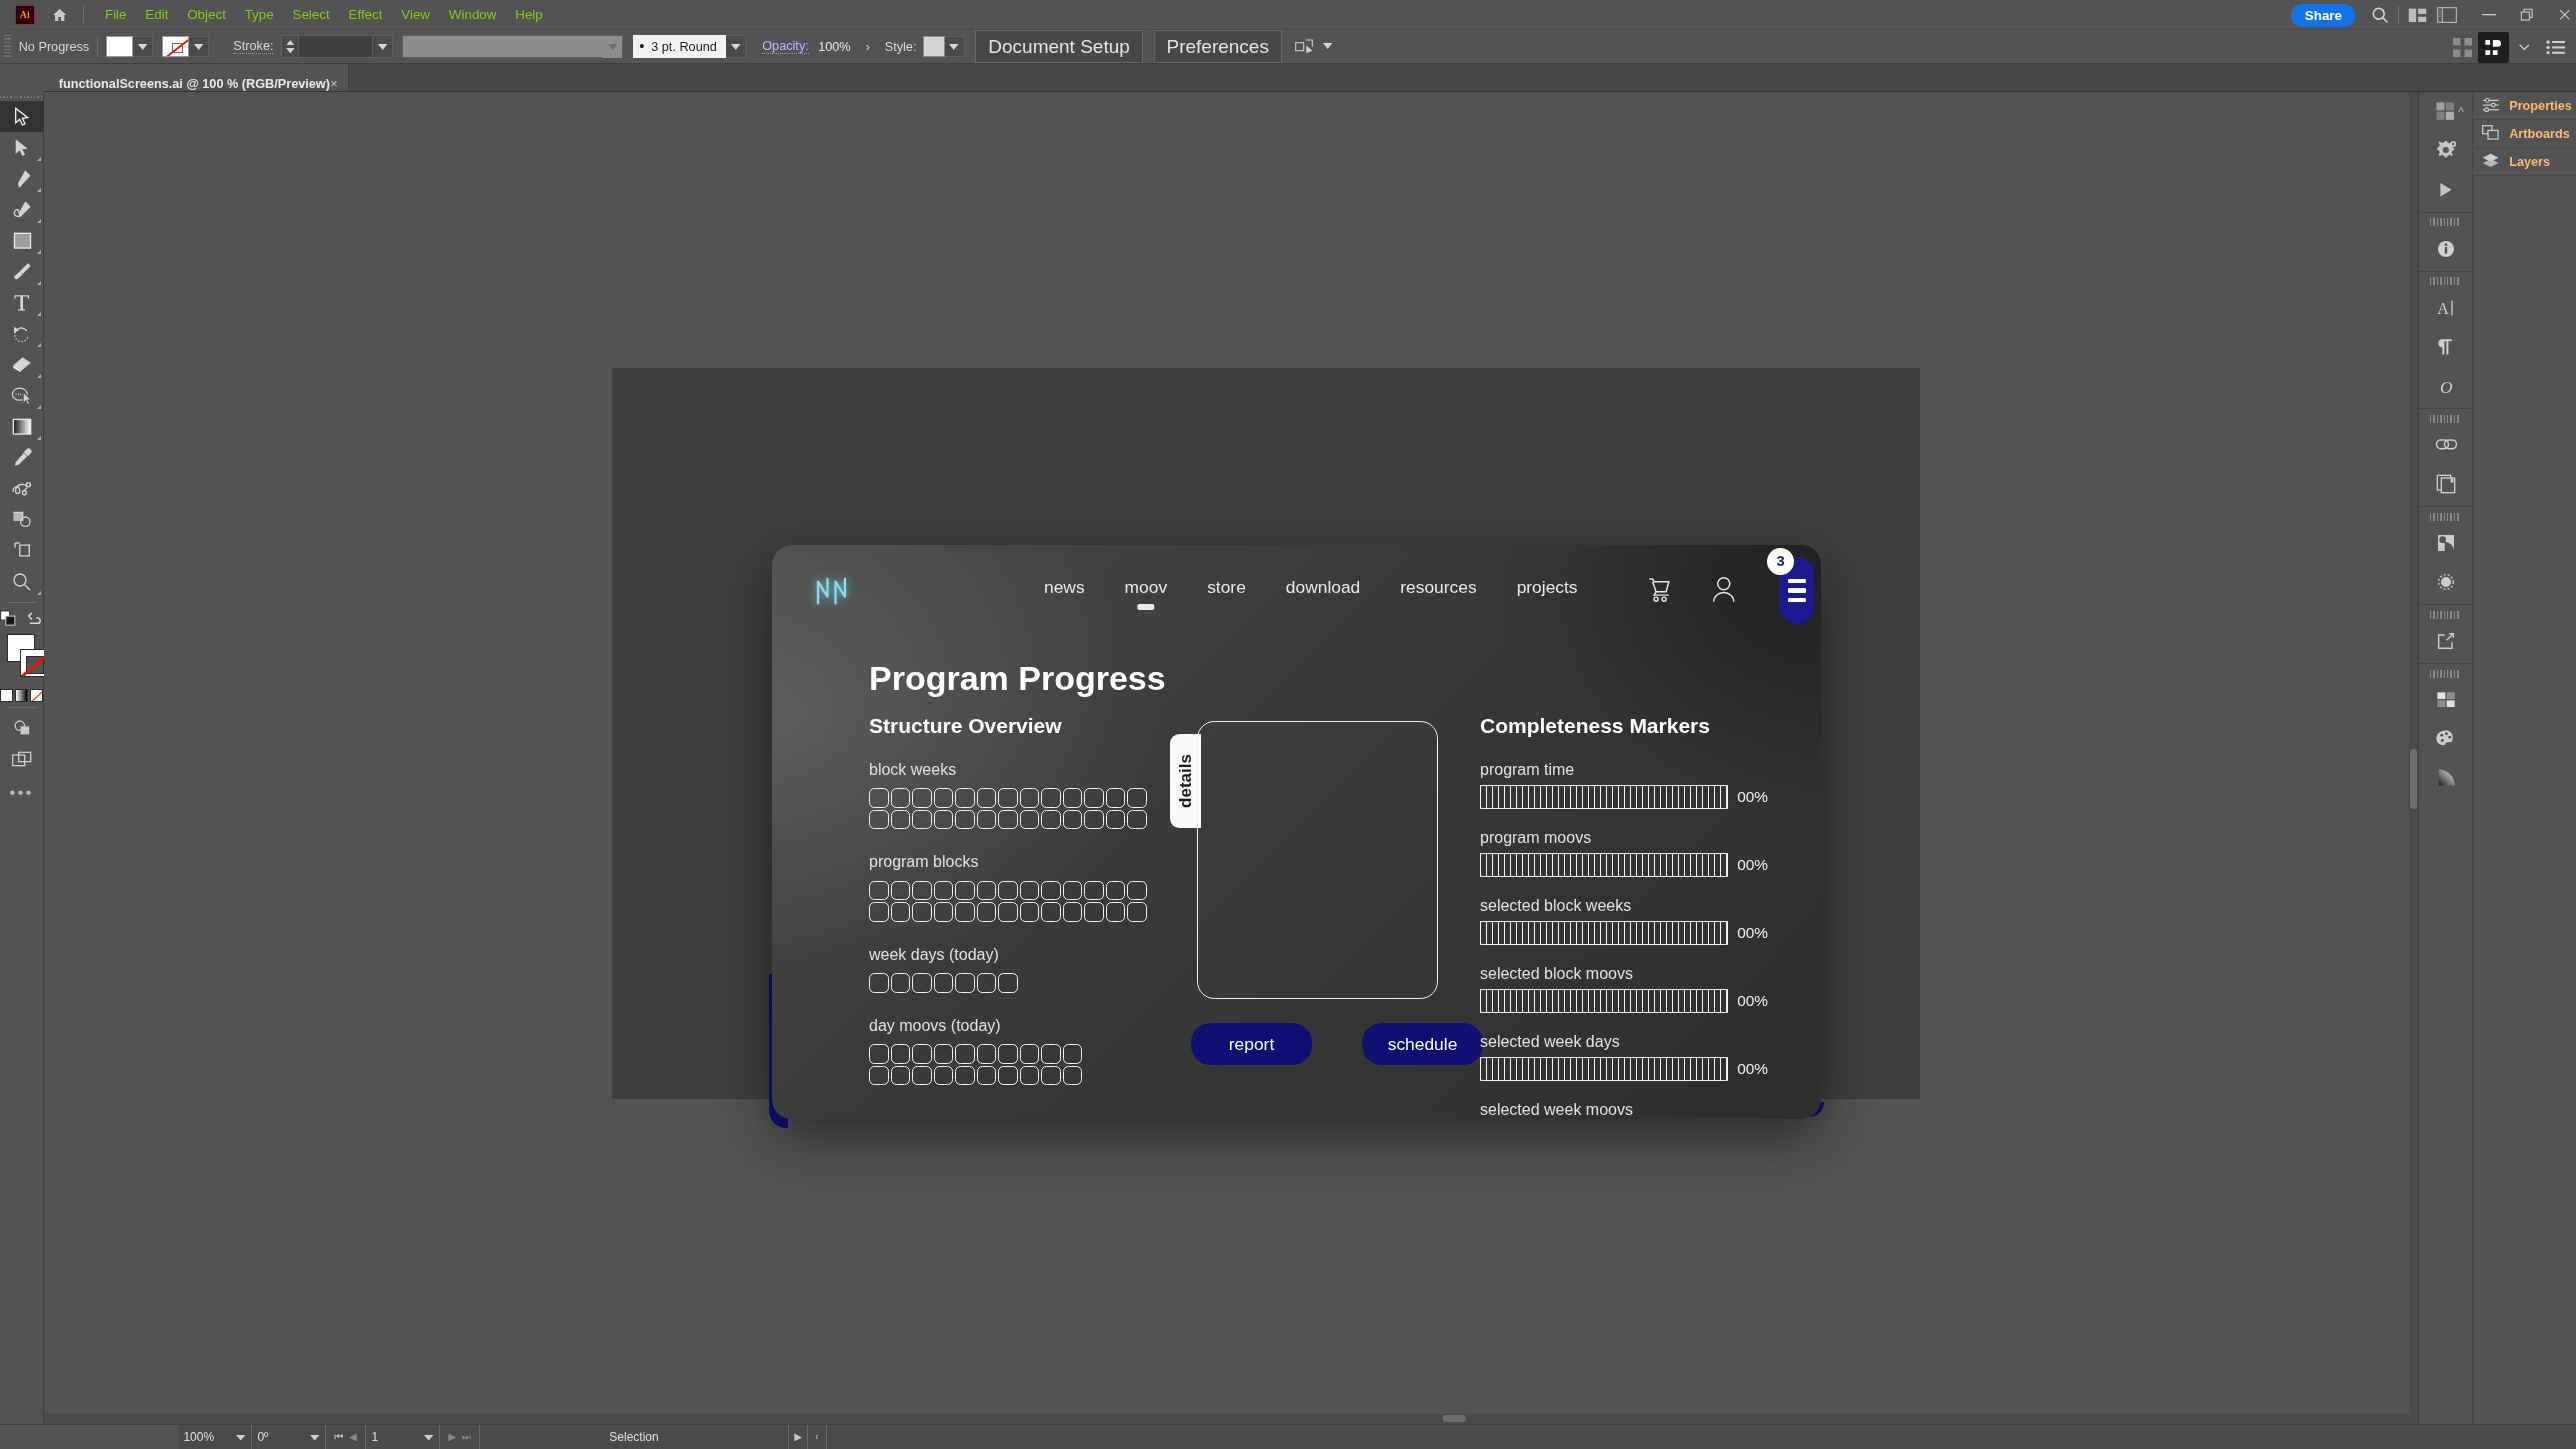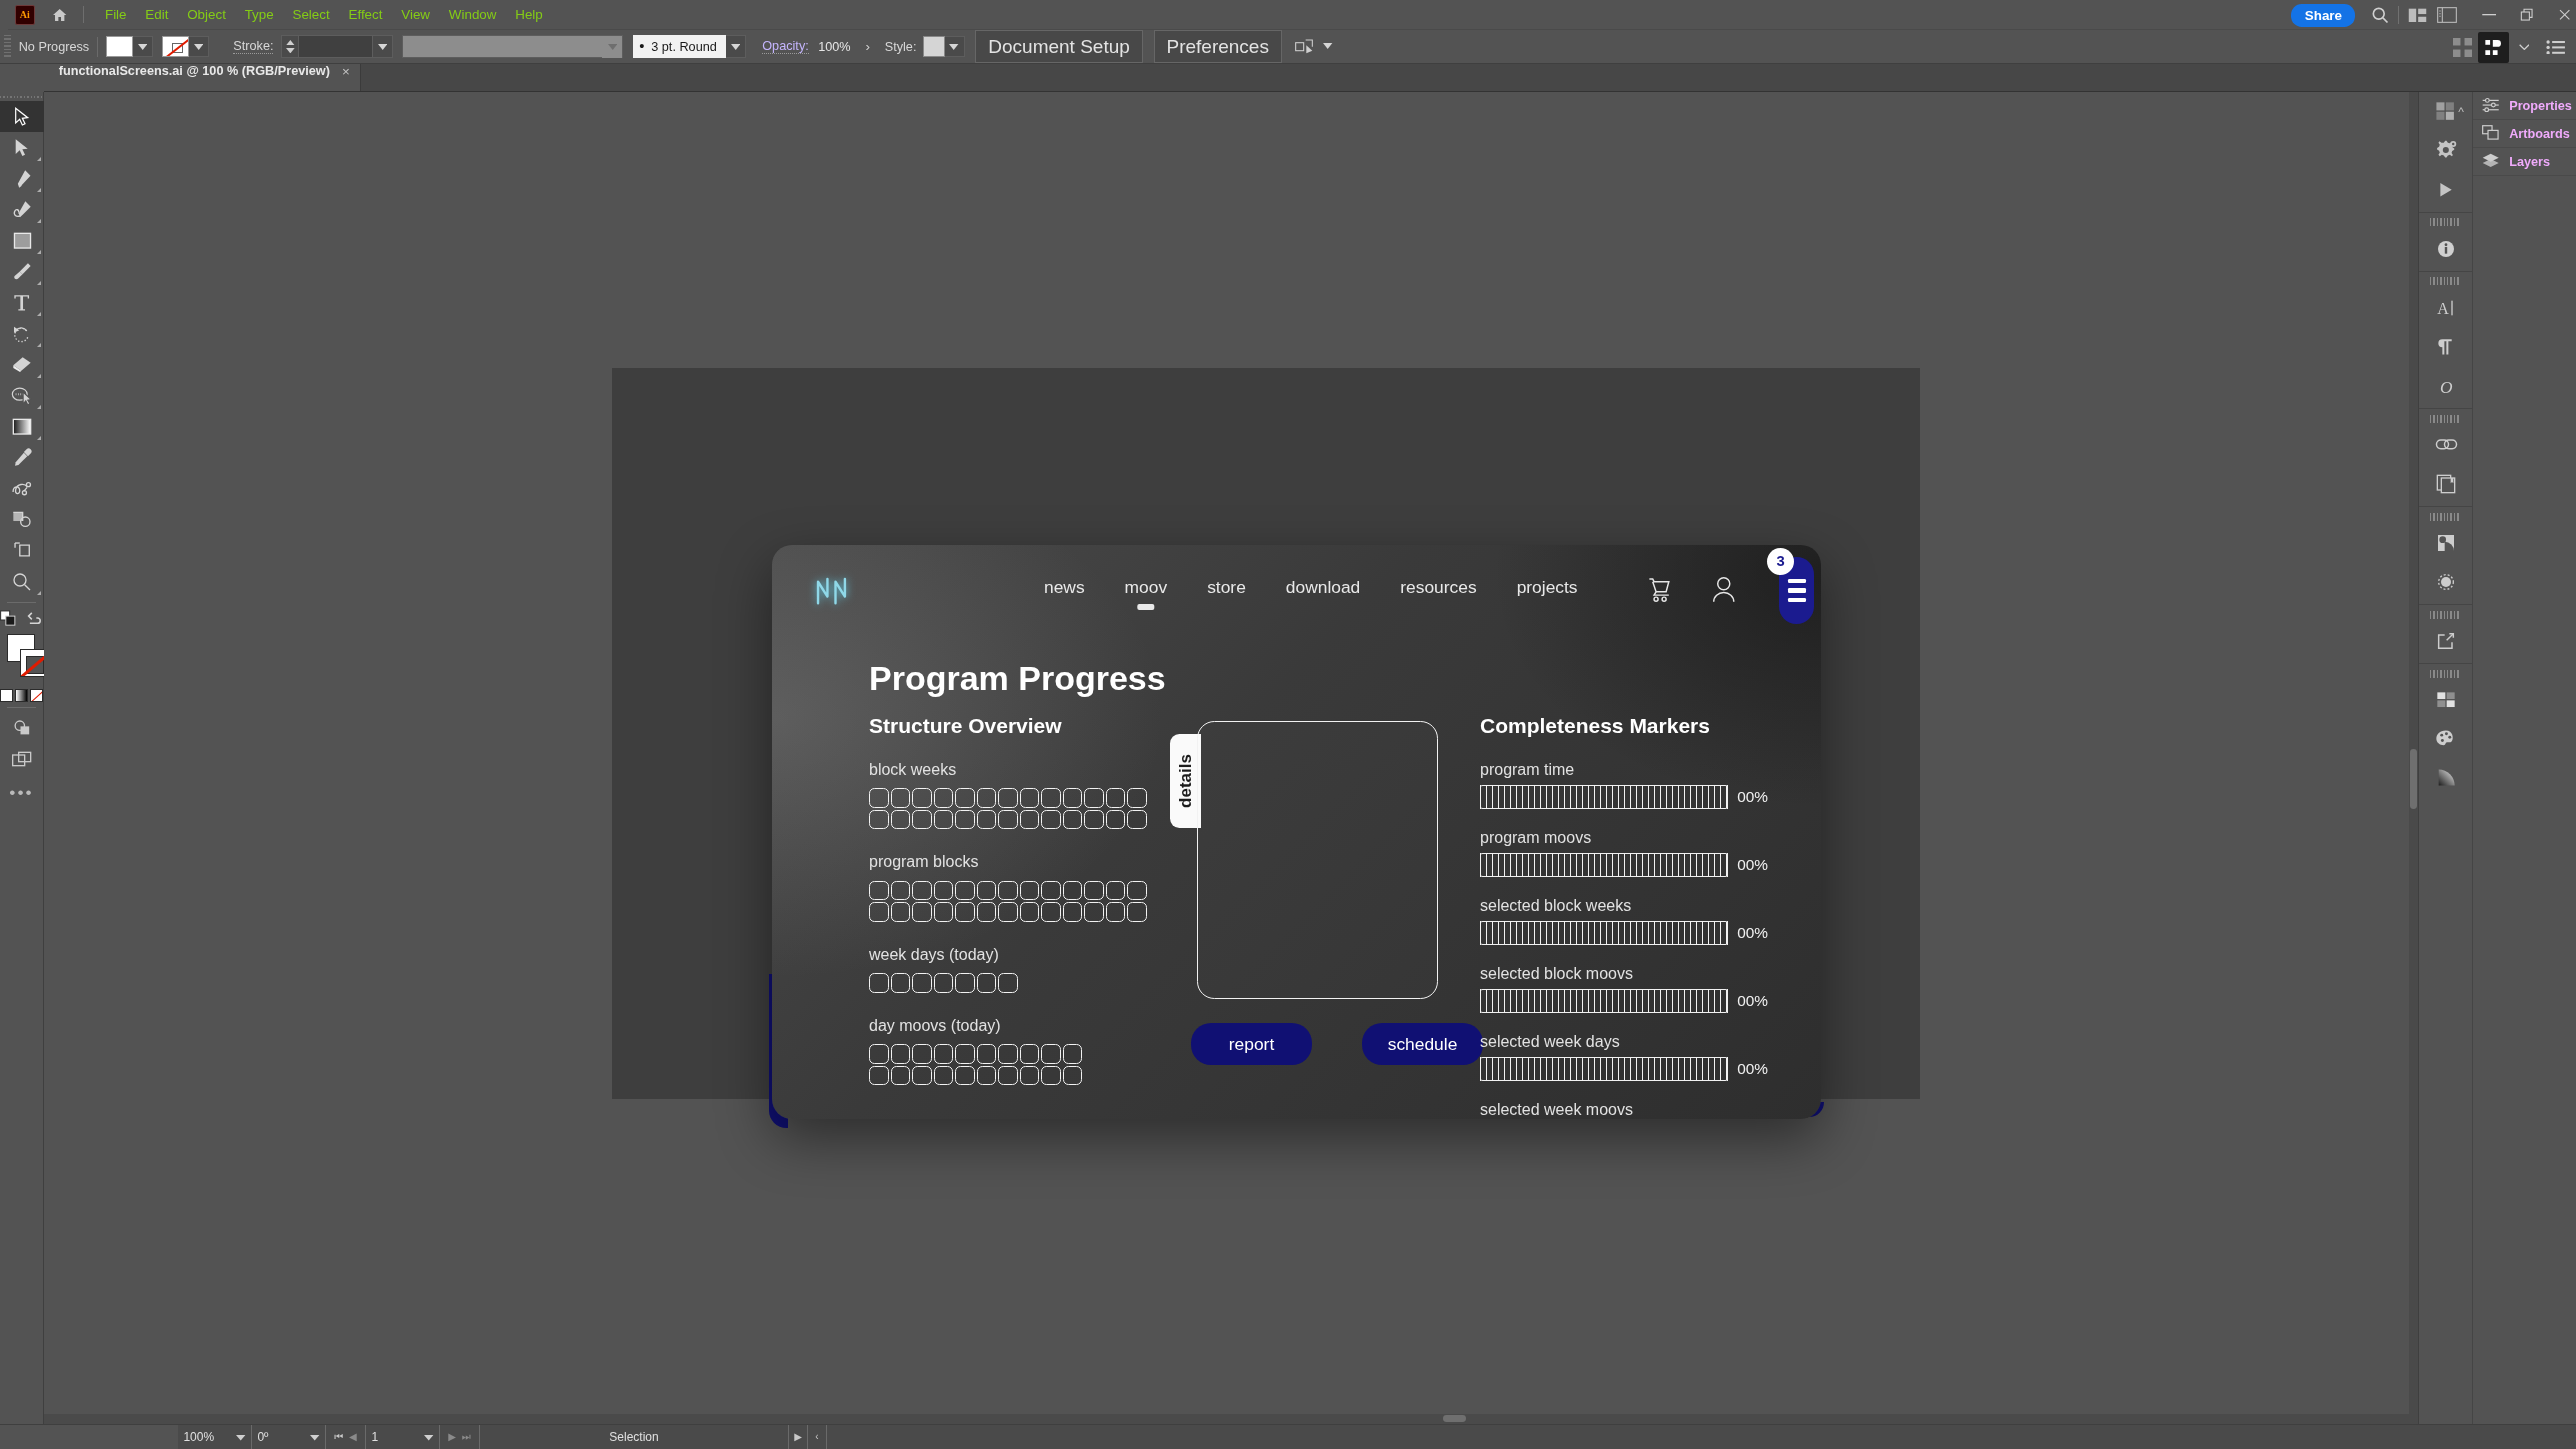--- a/index.html
+++ b/index.html
@@ -83,22 +83,22 @@
   .ws-icon { width: 31px; height: 31px; display:flex; align-items:center; justify-content:center; cursor:pointer; }
   .ws-active { background: #1e1e1e; border-radius: 2px; }
 
   
   .tabbar {
     position: absolute; top: 64px; left: 44px; width: 2532px; height: 28px;
     background: #474747; display: flex; align-items: stretch;
     border-bottom: 0.7px solid #333;
   }
   .doc-tab {
-    background: #535353; display: flex; align-items: flex-start; padding: 0 10.7px 0 14.8px;
-    gap: 12px; border-right: 0.7px solid #3b3b3b; cursor: pointer;
+    background: #535353; display: flex; align-items: flex-end; padding: 0 10.7px 0 14.8px;
+    border-right: 0.7px solid #3b3b3b; cursor: pointer;
   }
   .doc-tab-title { color: #e8e8e8; font-size: 12.7px; font-weight: bold; white-space: nowrap; }
   .tab-close { color: #c4c4c4; font-size: 13.4px; cursor: pointer; }
 
   
   .toolbar {
     position: absolute; top: 92px; left: 0; width: 44px; height: 1332px;
     background: #535353; border-right: 0.7px solid #3f3f3f;
   }
   .tb-grip { width: 100%; height: 9.4px;
@@ -226,21 +226,21 @@
   .rail-grip { width: 31px; height: 8px; margin: 6px auto 2.7px;
     background-image: repeating-linear-gradient(to right, #8a8a8a 0 1.3px, transparent 1.3px 3.4px);
     background-size: 100% 100%; }
   .rail-ic { width: 54px; height: 39px; display:flex; align-items:center; justify-content:center; cursor:pointer; }
   .rail-div { height:0.7px; background:#454545; margin: 2.7px 0; }
   .panel-list { flex: 1; }
   .panel-item {
     display:flex; align-items:center; gap: 9.4px; height: 28px; padding-left: 9.4px;
     border-bottom: 0.7px solid #4a4a4a; cursor: pointer;
   }
-  .panel-item span.lbl { color: #f0abfc; font-size: 12.7px; font-weight: bold; }
+  .panel-item span.lbl { color: #fdba74; font-size: 12.7px; font-weight: bold; }
   .collapse-arrow { position:absolute; left: -14.8px; top: 13.4px; color:#bdbdbd; font-size: 12px; cursor:pointer;}
 
   
   .vscroll { position:absolute; right: 158px; top: 92px; width: 9.4px; height: 1332px; background:#4a4a4a; }
   .vthumb { position:absolute; left:1.3px; top: 657px; width: 6.7px; height: 60px; background:#6f6f6f; border-radius:3.4px; }
   .hscroll { position:absolute; left: 44px; bottom: 25.5px; width: 2365px; height: 9.4px; background:#4a4a4a; }
   .hthumb { position:absolute; top:1.3px; left: 1399px; width: 23px; height: 6.7px; background:#6f6f6f; border-radius:3.4px; }
 
   
   .statusbar {

